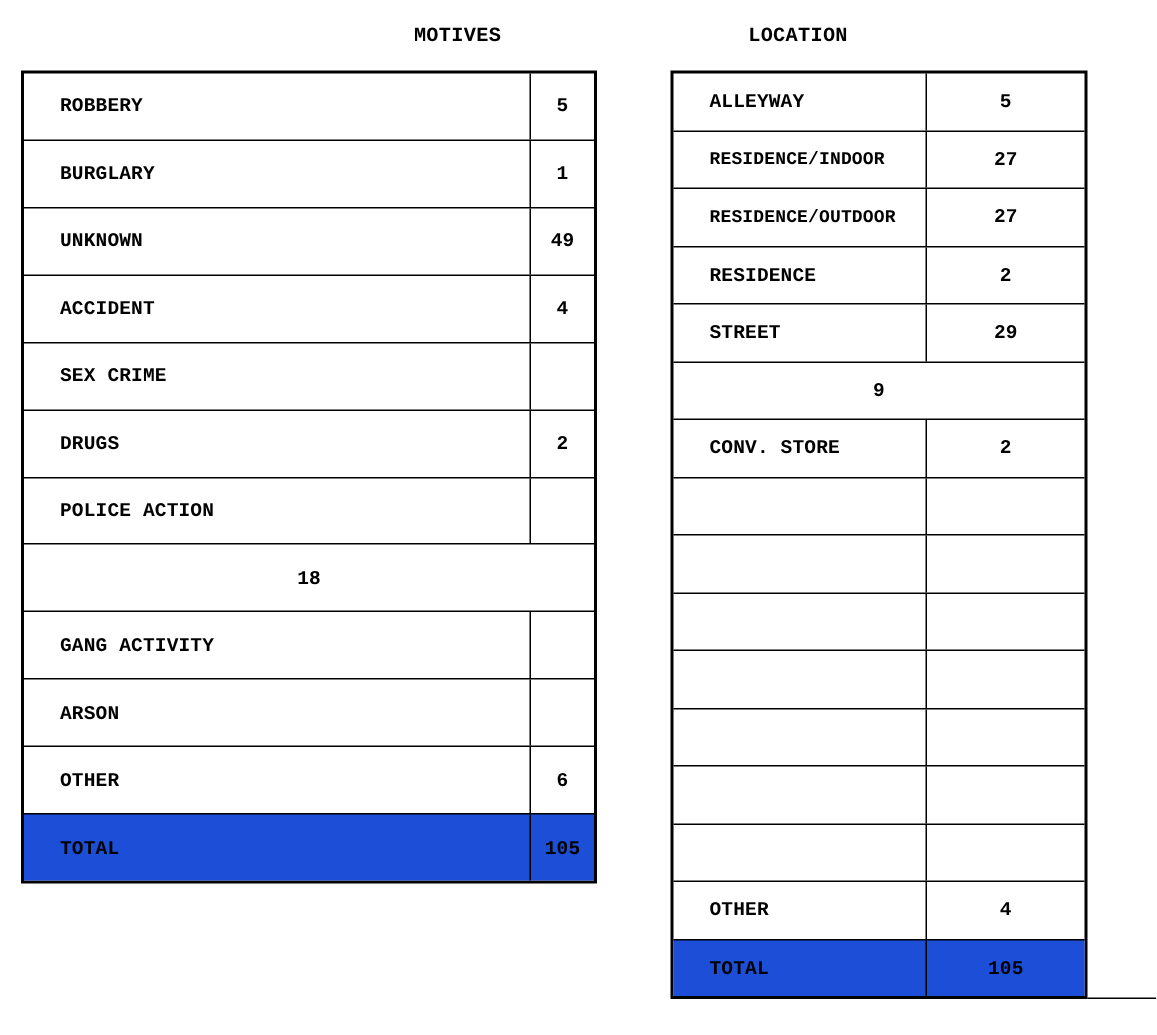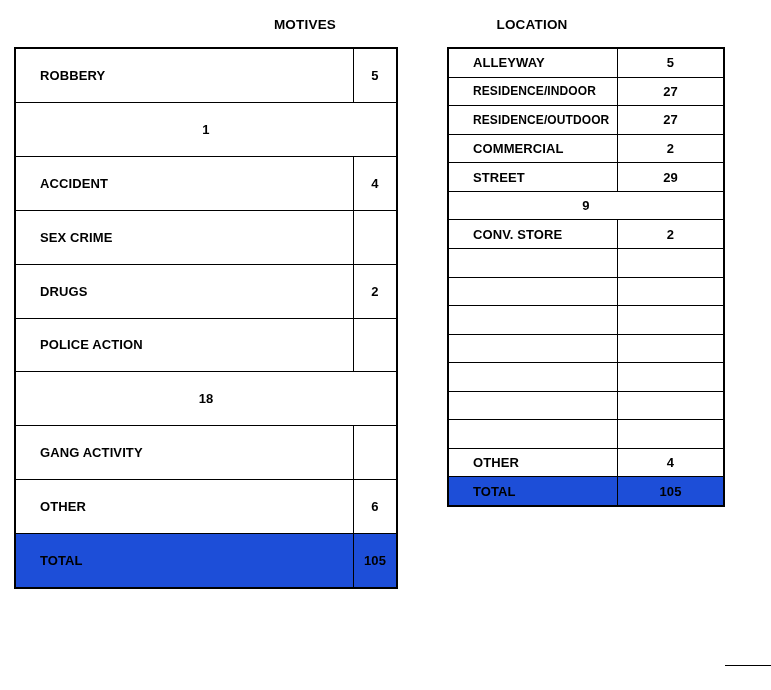--- a/index.html
+++ b/index.html
@@ -5,21 +5,21 @@
   html, body {
     margin: 0;
     padding: 0;
     background: #ffffff;
   }
   .canvas {
     position: relative;
     width: 771px;
     height: 690px;
     background: #ffffff;
-    font-family: Liberation Sans, sans-serif;
+    font-family: Liberation Mono, monospace;
     font-weight: 700;
     color: #000000;
     overflow: hidden;
   }
   .table-title {
     position: absolute;
     top: 17px;
     transform: translateX(-50%);
     font-size: 13.5px;
     line-height: 16px;
@@ -40,21 +40,21 @@
   .table-motives {
     left: 14px;
     top: 47px;
     width: 384px;
     height: 542px;
   }
   .table-location {
     left: 447px;
     top: 47px;
     width: 278px;
-    height: 460px;
+    height: 619px;
   }
   .row {
     flex: 1;
     display: flex;
     border-top: 1.5px solid #000000;
     box-sizing: border-box;
   }
   .row:first-child { border-top: none; }
   .row.total { background: #1d4ed8; }
 
@@ -96,21 +96,26 @@
   <div class="table-title title-motives">MOTIVES</div>
 
   <div class="table-title title-location">LOCATION</div>
 
   <div class="data-table table-motives" data-table="motives">
       <div class="row">
         <div class="cell cell-label">ROBBERY</div>
         <div class="cell cell-value">5</div>
       </div>
       <div class="row">
+        <div class="cell cell-label">BURGLARY</div>
         <div class="cell cell-value">1</div>
+      </div>
+      <div class="row">
+        <div class="cell cell-label">UNKNOWN</div>
+        <div class="cell cell-value">49</div>
       </div>
       <div class="row">
         <div class="cell cell-label">ACCIDENT</div>
         <div class="cell cell-value">4</div>
       </div>
       <div class="row">
         <div class="cell cell-label">SEX CRIME</div>
         <div class="cell cell-value"></div>
       </div>
       <div class="row">
@@ -119,20 +124,24 @@
       </div>
       <div class="row">
         <div class="cell cell-label">POLICE ACTION</div>
         <div class="cell cell-value"></div>
       </div>
       <div class="row">
         <div class="cell cell-value">18</div>
       </div>
       <div class="row">
         <div class="cell cell-label">GANG ACTIVITY</div>
+        <div class="cell cell-value"></div>
+      </div>
+      <div class="row">
+        <div class="cell cell-label">ARSON</div>
         <div class="cell cell-value"></div>
       </div>
       <div class="row">
         <div class="cell cell-label">OTHER</div>
         <div class="cell cell-value">6</div>
       </div>
       <div class="row total">
         <div class="cell cell-label">TOTAL</div>
         <div class="cell cell-value">105</div>
       </div>
@@ -145,21 +154,21 @@
       </div>
       <div class="row">
         <div class="cell cell-label small">RESIDENCE/INDOOR</div>
         <div class="cell cell-value">27</div>
       </div>
       <div class="row">
         <div class="cell cell-label small">RESIDENCE/OUTDOOR</div>
         <div class="cell cell-value">27</div>
       </div>
       <div class="row">
-        <div class="cell cell-label">COMMERCIAL</div>
+        <div class="cell cell-label">RESIDENCE</div>
         <div class="cell cell-value">2</div>
       </div>
       <div class="row">
         <div class="cell cell-label">STREET</div>
         <div class="cell cell-value">29</div>
       </div>
       <div class="row">
         <div class="cell cell-value">9</div>
       </div>
       <div class="row">

